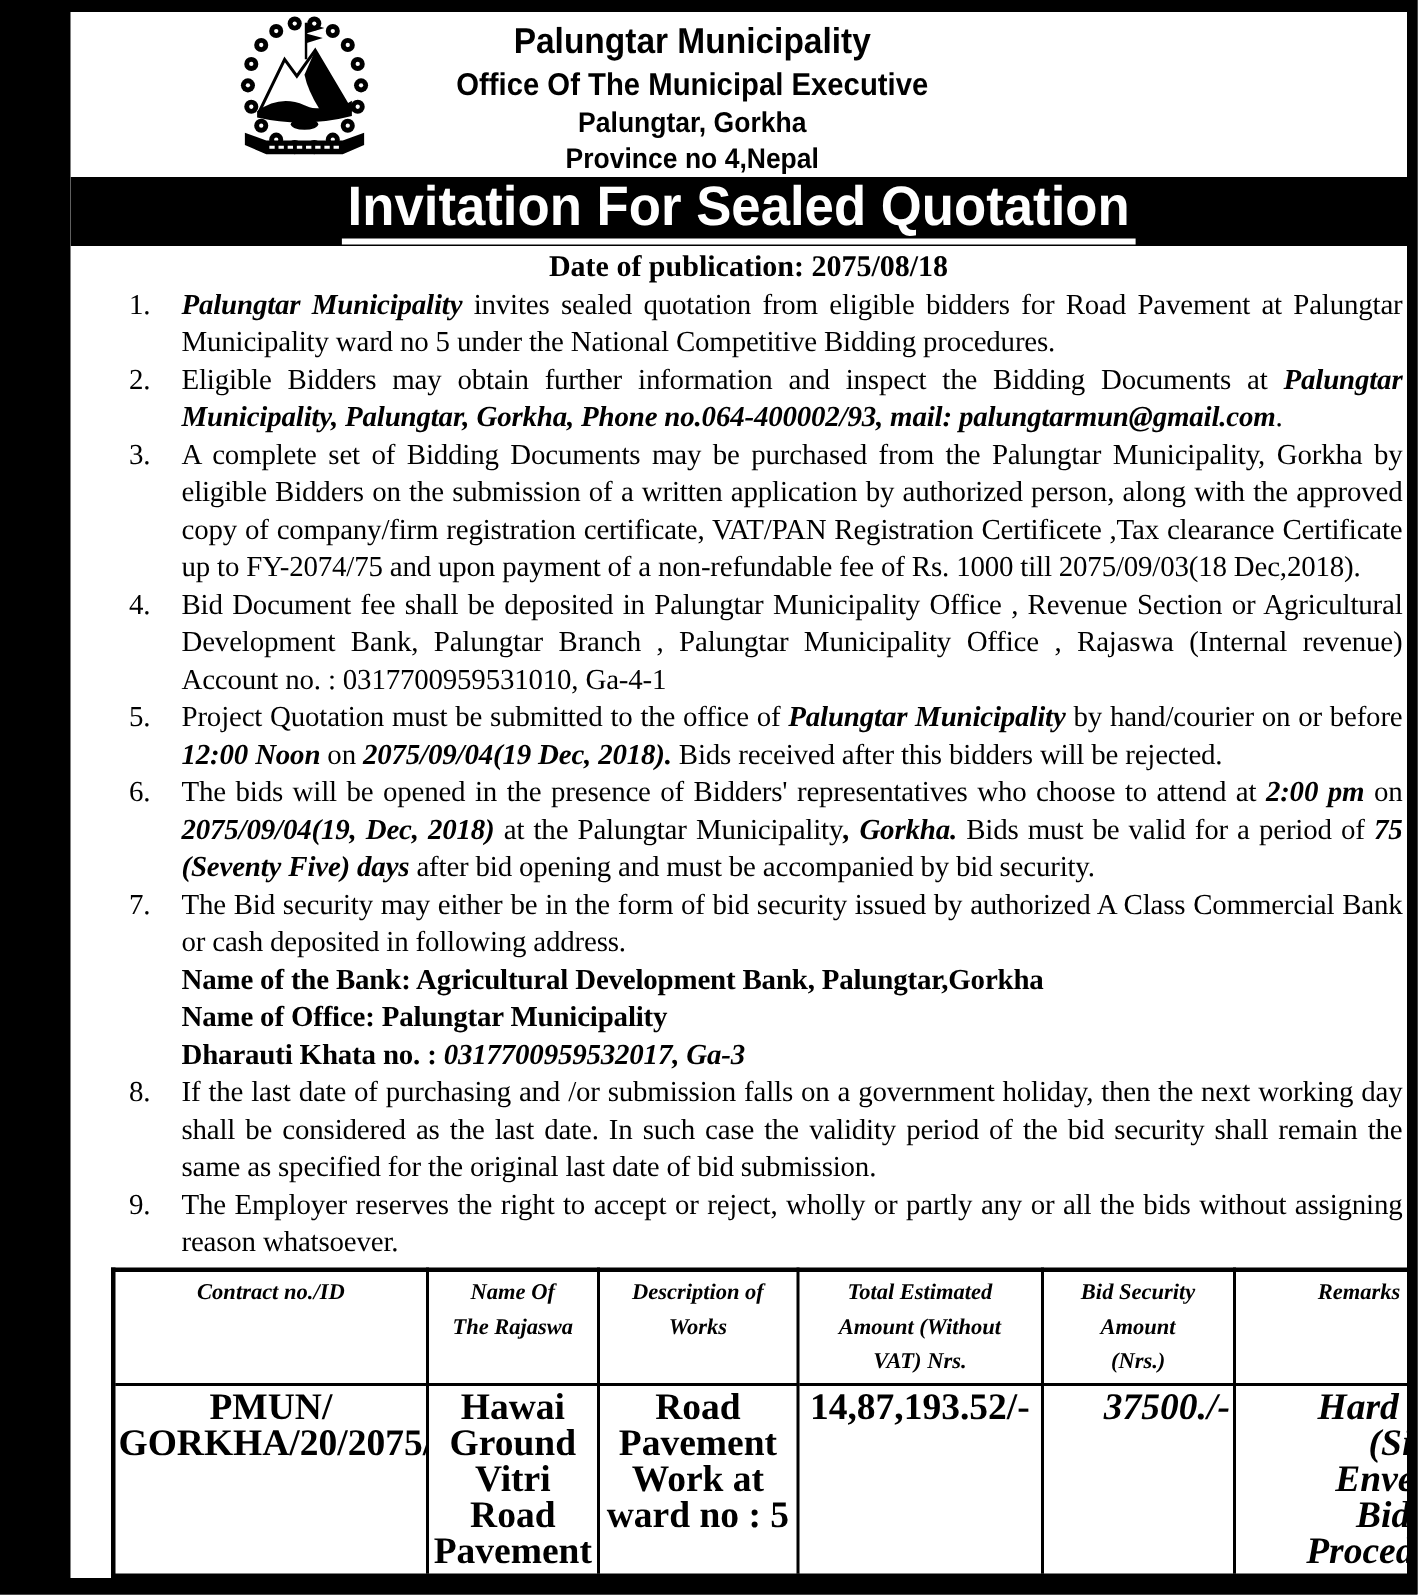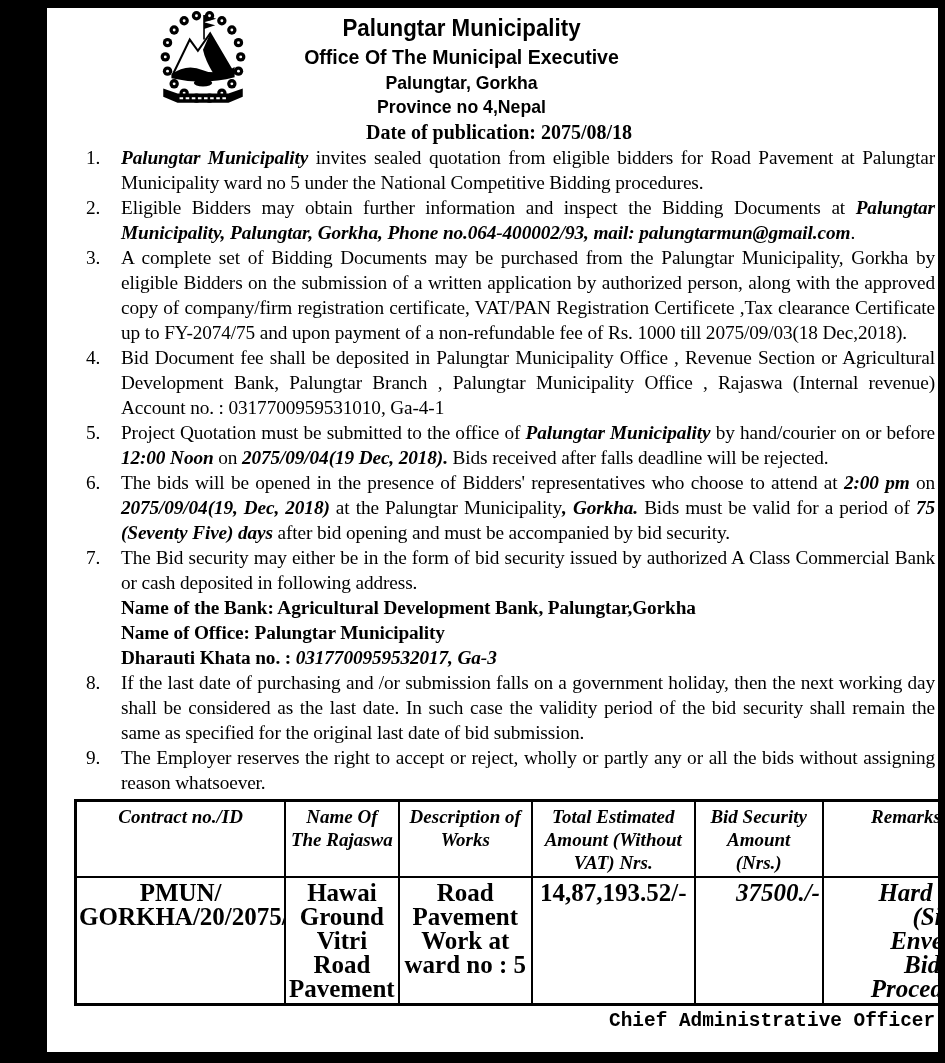--- a/index.html
+++ b/index.html
@@ -28,21 +28,21 @@
   .item{position:relative;padding-left:35px;font-size:19.3px;line-height:25px;letter-spacing:-0.12px;text-align:justify;}
   .item .num{position:absolute;left:0;top:0;}
   .b{font-weight:bold;}
   .i{font-style:italic;}
   .u{text-underline-offset:2px;}
   .bank-line{text-align:left;font-weight:bold;}
 
   
   table.quote{border-collapse:collapse;table-layout:fixed;width:917px;margin:4px 0 0 11px;border:3px solid #000;}
   .quote th,.quote td{border:2px solid #000;vertical-align:top;text-align:center;white-space:pre-line;overflow:hidden;}
-  .quote th{font-weight:bold;font-style:italic;font-size:19px;line-height:23px;padding:3px 2px 2px 2px;height:66px;}
+  .quote th{font-weight:bold;font-style:italic;font-size:15px;line-height:23px;padding:3px 2px 2px 2px;height:66px;}
   .quote td{font-weight:bold;font-size:25px;line-height:24px;padding:3px 2px 2px 2px;height:91px;}
   .quote td.it{font-style:italic;text-align:right;}
   .c1{width:209px;}.c2{width:113px;}.c3{width:133px;}.c4{width:162px;}.c5{width:128px;}.c6{width:166px;}
 
   .signature{text-align:right;font-family:Liberation Mono, monospace;font-weight:bold;font-size:20px;line-height:24px;margin-top:3px;}
   .signature span{display:inline-block;transform:scaleX(0.97);transform-origin:100% 50%;}
 </style>
 </head>
 <body>
 
@@ -89,20 +89,23 @@
         <line x1="27" y1="87.5" x2="73" y2="87.5" stroke="#fff" stroke-width="2" stroke-dasharray="3.5 2.5"></line>
       </svg>
       <div class="header-text">
         <div class="h-org">Palungtar Municipality</div>
         <div class="h-office">Office Of The Municipal Executive</div>
         <div class="h-addr">Palungtar, Gorkha</div>
         <div class="h-prov">Province no 4,Nepal</div>
       </div>
     </div>
 
+    <div class="banner">
+      <span class="banner-text">Invitation For Sealed Quotation</span>
+    </div>
 
     <div class="content">
       <div class="date-line">Date of publication: 2075/08/18</div>
 
       <div class="items" id="items">
   <div class="item">
     <span class="num">1.</span>
     <div class="item-body"><span class="b i">Palungtar Municipality</span><span> invites sealed quotation from eligible bidders for Road Pavement at Palungtar Municipality ward no 5 under the National Competitive Bidding procedures.</span></div>
   </div>
 
@@ -116,21 +119,21 @@
     <div class="item-body"><span>A complete set of Bidding Documents may be purchased from the Palungtar Municipality, Gorkha by eligible Bidders on the submission of a written application by authorized person, along with the approved copy of company/firm registration certificate, VAT/PAN Registration Certificete ,Tax clearance Certificate up to FY-2074/75 and upon payment of a non-refundable fee of Rs. 1000 till 2075/09/03(18 Dec,2018).</span></div>
   </div>
 
   <div class="item">
     <span class="num">4.</span>
     <div class="item-body"><span>Bid Document fee shall be deposited in Palungtar Municipality Office , Revenue Section or Agricultural Development Bank, Palungtar Branch , Palungtar Municipality Office , Rajaswa (Internal revenue) Account no. : 0317700959531010, Ga-4-1</span></div>
   </div>
 
   <div class="item">
     <span class="num">5.</span>
-    <div class="item-body"><span>Project Quotation must be submitted to the office of </span><span class="b i">Palungtar Municipality</span><span> by hand/courier on or before </span><span class="b i">12:00 Noon</span><span> on </span><span class="b i">2075/09/04(19 Dec, 2018).</span><span> Bids received after falls deadline will be rejected.</span></div>
+    <div class="item-body"><span>Project Quotation must be submitted to the office of </span><span class="b i">Palungtar Municipality</span><span> by hand/courier on or before </span><span class="b i">12:00 Noon</span><span> on </span><span class="b i">2075/09/04(19 Dec, 2018).</span><span> Bids received after this bidders will be rejected.</span></div>
   </div>
 
   <div class="item">
     <span class="num">6.</span>
     <div class="item-body"><span>The bids will be opened in the presence of Bidders' representatives who choose to attend at </span><span class="b i">2:00 pm</span><span> on </span><span class="b i">2075/09/04(19, Dec, 2018)</span><span> at the Palungtar Municipality</span><span class="b i">, Gorkha.</span><span> Bids must be valid for a period of </span><span class="b i">75 (Seventy Five) days</span><span> after bid opening and must be accompanied by bid security.</span></div>
   </div>
 
   <div class="item">
     <span class="num">7.</span>
     <div class="item-body"><span>The Bid security may either be in the form of bid security issued by authorized A Class Commercial Bank or cash deposited in following address.</span><div class="bank-line"><span class="b">Name of the Bank: Agricultural Development Bank, Palungtar,Gorkha</span></div><div class="bank-line"><span class="b">Name of Office: Palungtar Municipality</span></div><div class="bank-line"><span class="b">Dharauti Khata no. : </span><span class="b i">0317700959532017, Ga-3</span></div></div>

